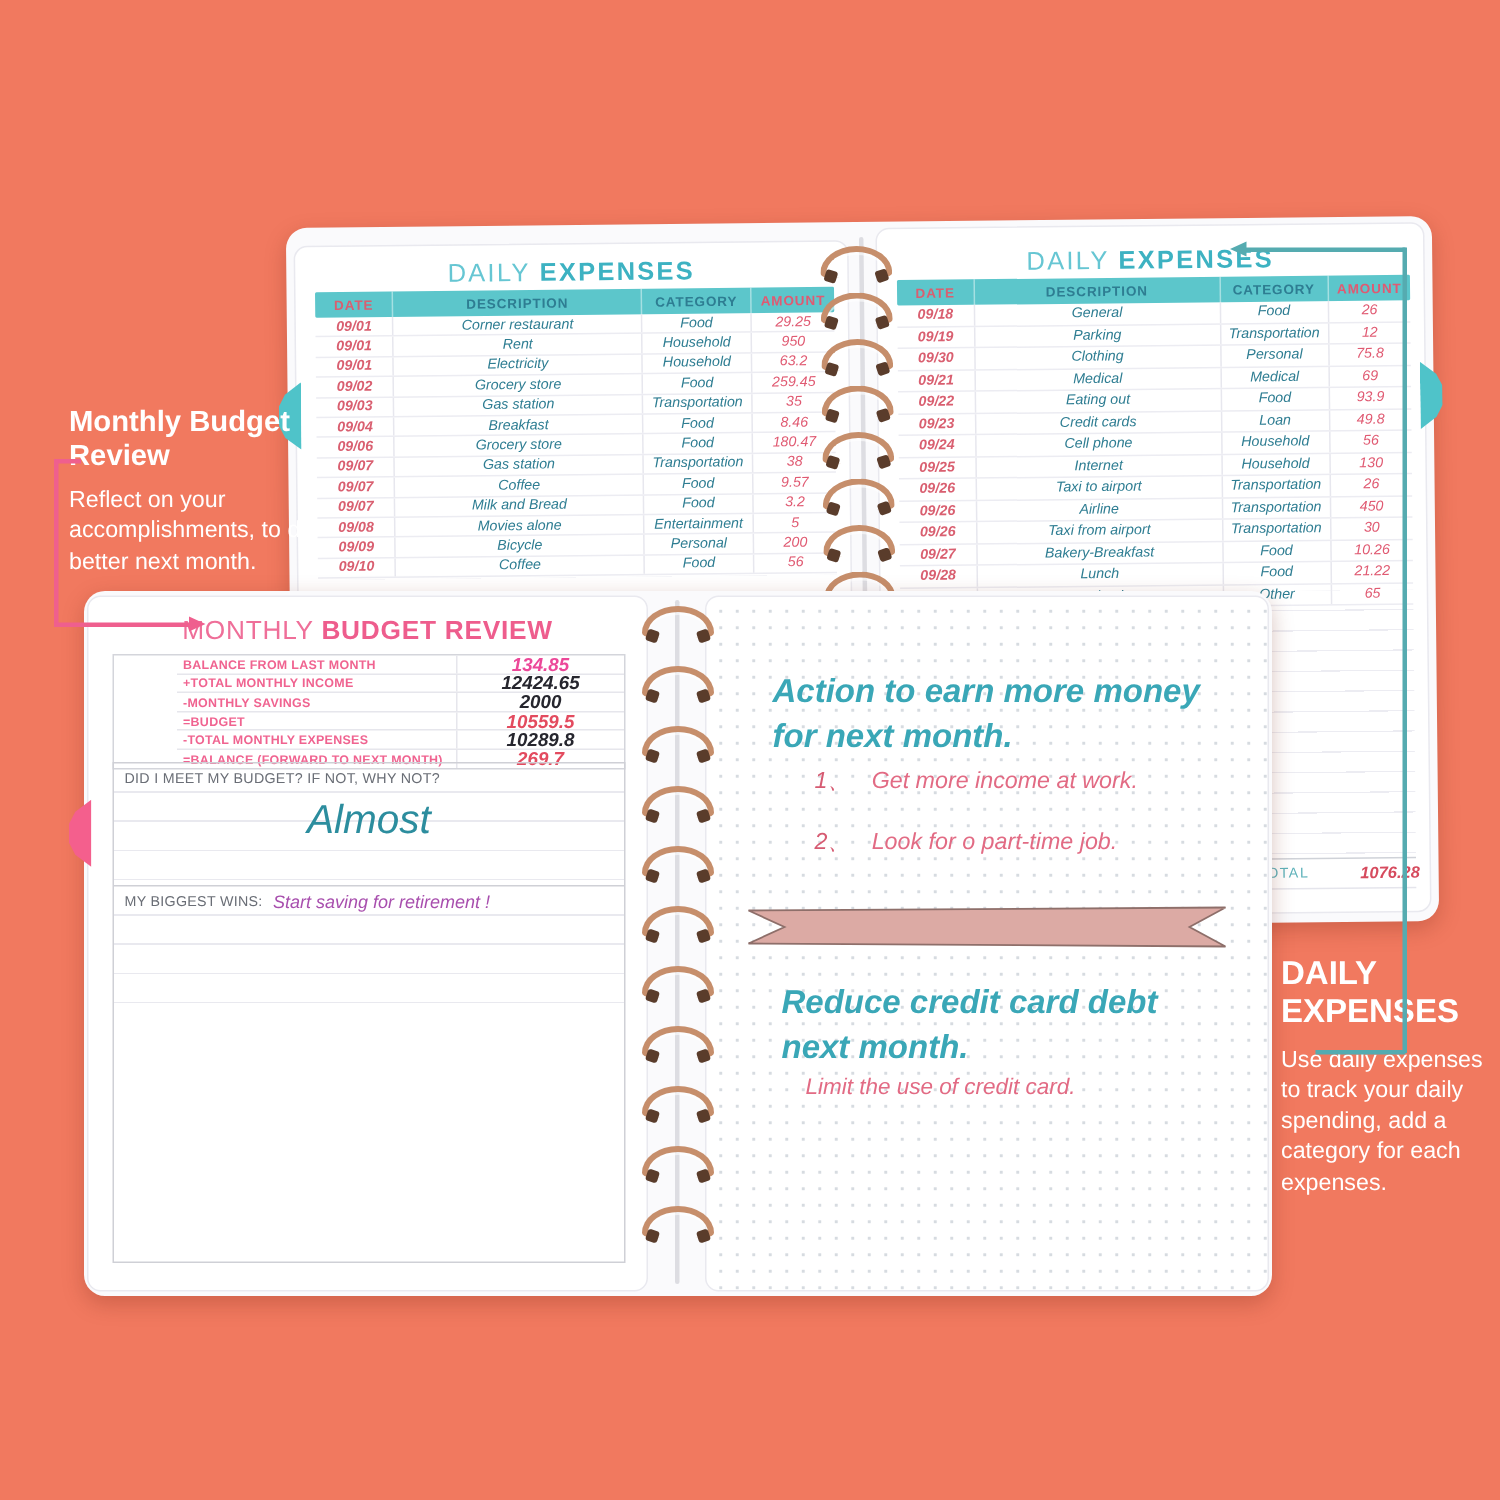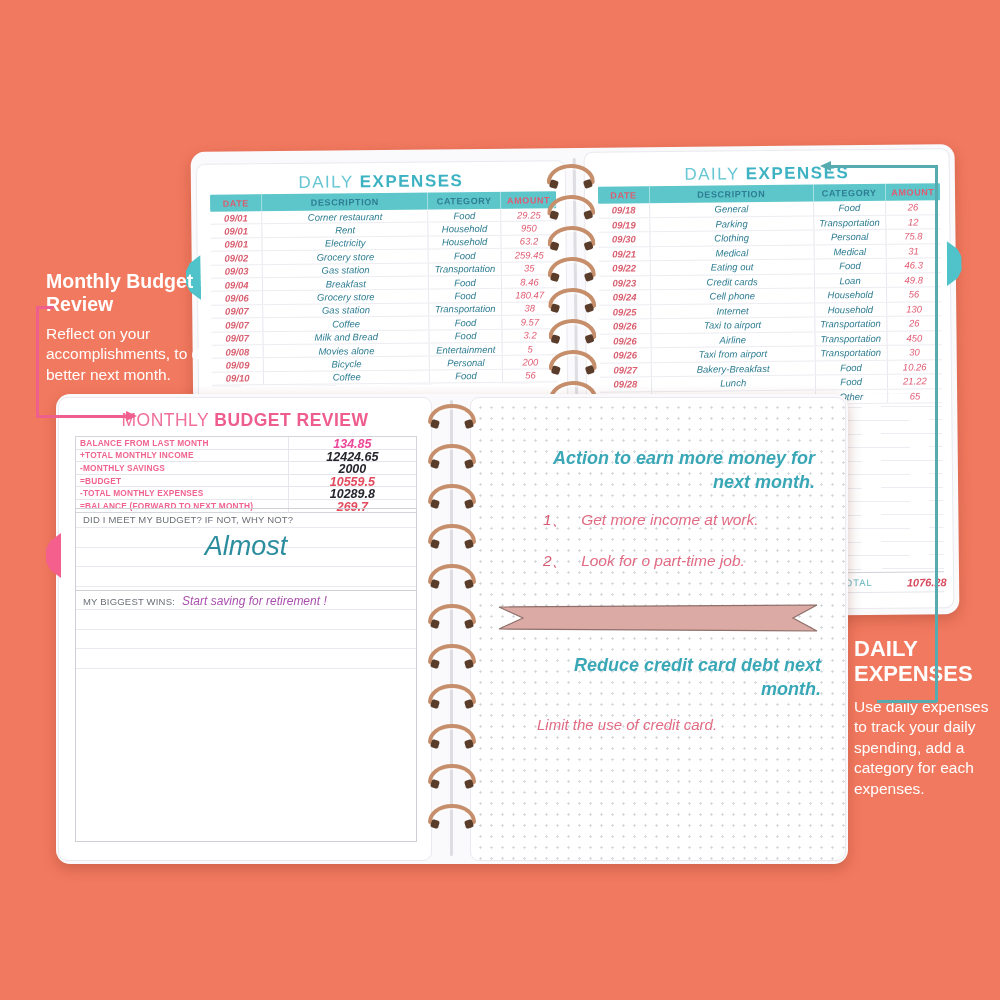--- a/index.html
+++ b/index.html
@@ -74,43 +74,43 @@
   .total-row{position:absolute;left:13px;right:9px;top:422px;height:19px;display:flex;align-items:center;
              border-top:1px solid #cfd2d8;border-bottom:1px solid #e5e5ec;}
   .total-label{margin-left:236px;font-size:9.5px;color:#5fb3bb;letter-spacing:1px;}
   .total-value{margin-left:34px;font-style:italic;font-size:11px;color:#d64b5e;font-weight:700;}
 
   
   #bl-title{position:absolute;top:12px;left:0;right:0;text-align:center;font-size:17.5px;letter-spacing:.5px;}
   .p-light{color:#ef6f99;font-weight:400;}
   .p-bold{color:#ee5d8d;font-weight:800;}
   #budget-table{position:absolute;left:16px;right:14px;top:38px;border:1px solid #d4d5db;}
-  .b-row{display:flex;height:11.6px;border-bottom:1px solid #e6e6ec;align-items:flex-start;}
+  .b-row{display:flex;height:11.6px;border-bottom:1px solid #e6e6ec;align-items:center;margin-left:42px;}
   .b-row:last-child{border-bottom:none;}
   .b-label{width:62%;font-size:8.3px;font-weight:700;color:#f06390;padding-left:4px;
            letter-spacing:.2px;border-right:1px solid #e6e6ec;height:100%;display:flex;align-items:center;}
   .b-value{width:38%;text-align:center;font-style:italic;font-size:12.5px;font-weight:700;}
   .v-blue{color:#ec4899;} .v-ink{color:#26262e;} .v-red{color:#e34b5f;}
 
   #sections{position:absolute;left:16px;right:14px;top:110px;bottom:18px;border:1px solid #cfd0d6;}
   .section{position:relative;border-bottom:1px solid #cfd0d6;box-sizing:border-box;
            background:repeating-linear-gradient(to bottom,transparent 0,transparent 18.5px,#e9e9ef 18.5px,#e9e9ef 19.5px);}
   .section:last-child{border-bottom:none;}
   #sec-0{height:82px;} #sec-1{height:82px;} #sec-2{height:84px;} #sec-3{height:86px;}
   .sec-label{position:absolute;top:5px;left:7px;font-size:9.5px;color:#6a6e76;letter-spacing:.2px;}
   #entry-0{position:absolute;top:22px;left:0;right:0;text-align:center;
            font-style:italic;font-size:27px;color:#2c8d9e;}
   #entry-1{position:absolute;top:32px;left:10px;font-style:italic;font-size:15px;color:#2f2f38;}
   #entry-2{position:absolute;top:3px;left:106px;font-style:italic;font-size:12px;color:#a84fae;}
   #entry-3{position:absolute;top:24px;left:22px;right:14px;font-style:italic;font-size:17.5px;
            color:#d7503c;line-height:1.55;}
 
   
-  .note-heading{position:absolute;font-style:italic;font-weight:700;font-size:18px;
-                color:#3aa7b7;line-height:1.35;text-align:right;}
+  .note-heading{position:absolute;font-style:italic;font-weight:700;font-size:22px;
+                color:#3aa7b7;line-height:1.35;}
   #heading-1{top:48px;left:44px;width:300px;}
   #heading-2{top:255px;left:50px;width:300px;}
   .note-list{position:absolute;top:112px;left:72px;}
   .note-item{font-style:italic;font-size:15.5px;color:#e26b84;margin-bottom:20px;}
   .note-item .num{color:#d65b72;margin-right:14px;}
   #note-2{position:absolute;top:318px;left:66px;font-style:italic;font-size:15px;color:#e26b84;}
   #ribbon{position:absolute;top:206px;left:26px;}
 
   
   .annot{position:absolute;color:#ffffff;z-index:6;}
@@ -272,27 +272,27 @@
             <div class="exp-row">
               <span class="cell c-date">09/30</span>
               <span class="cell c-desc">Clothing</span>
               <span class="cell c-cat">Personal</span>
               <span class="cell c-amt">75.8</span>
             </div>
             <div class="exp-row">
               <span class="cell c-date">09/21</span>
               <span class="cell c-desc">Medical</span>
               <span class="cell c-cat">Medical</span>
-              <span class="cell c-amt">31</span>
+              <span class="cell c-amt">69</span>
             </div>
             <div class="exp-row">
               <span class="cell c-date">09/22</span>
               <span class="cell c-desc">Eating out</span>
               <span class="cell c-cat">Food</span>
-              <span class="cell c-amt">46.3</span>
+              <span class="cell c-amt">93.9</span>
             </div>
             <div class="exp-row">
               <span class="cell c-date">09/23</span>
               <span class="cell c-desc">Credit cards</span>
               <span class="cell c-cat">Loan</span>
               <span class="cell c-amt">49.8</span>
             </div>
             <div class="exp-row">
               <span class="cell c-date">09/24</span>
               <span class="cell c-desc">Cell phone</span>

